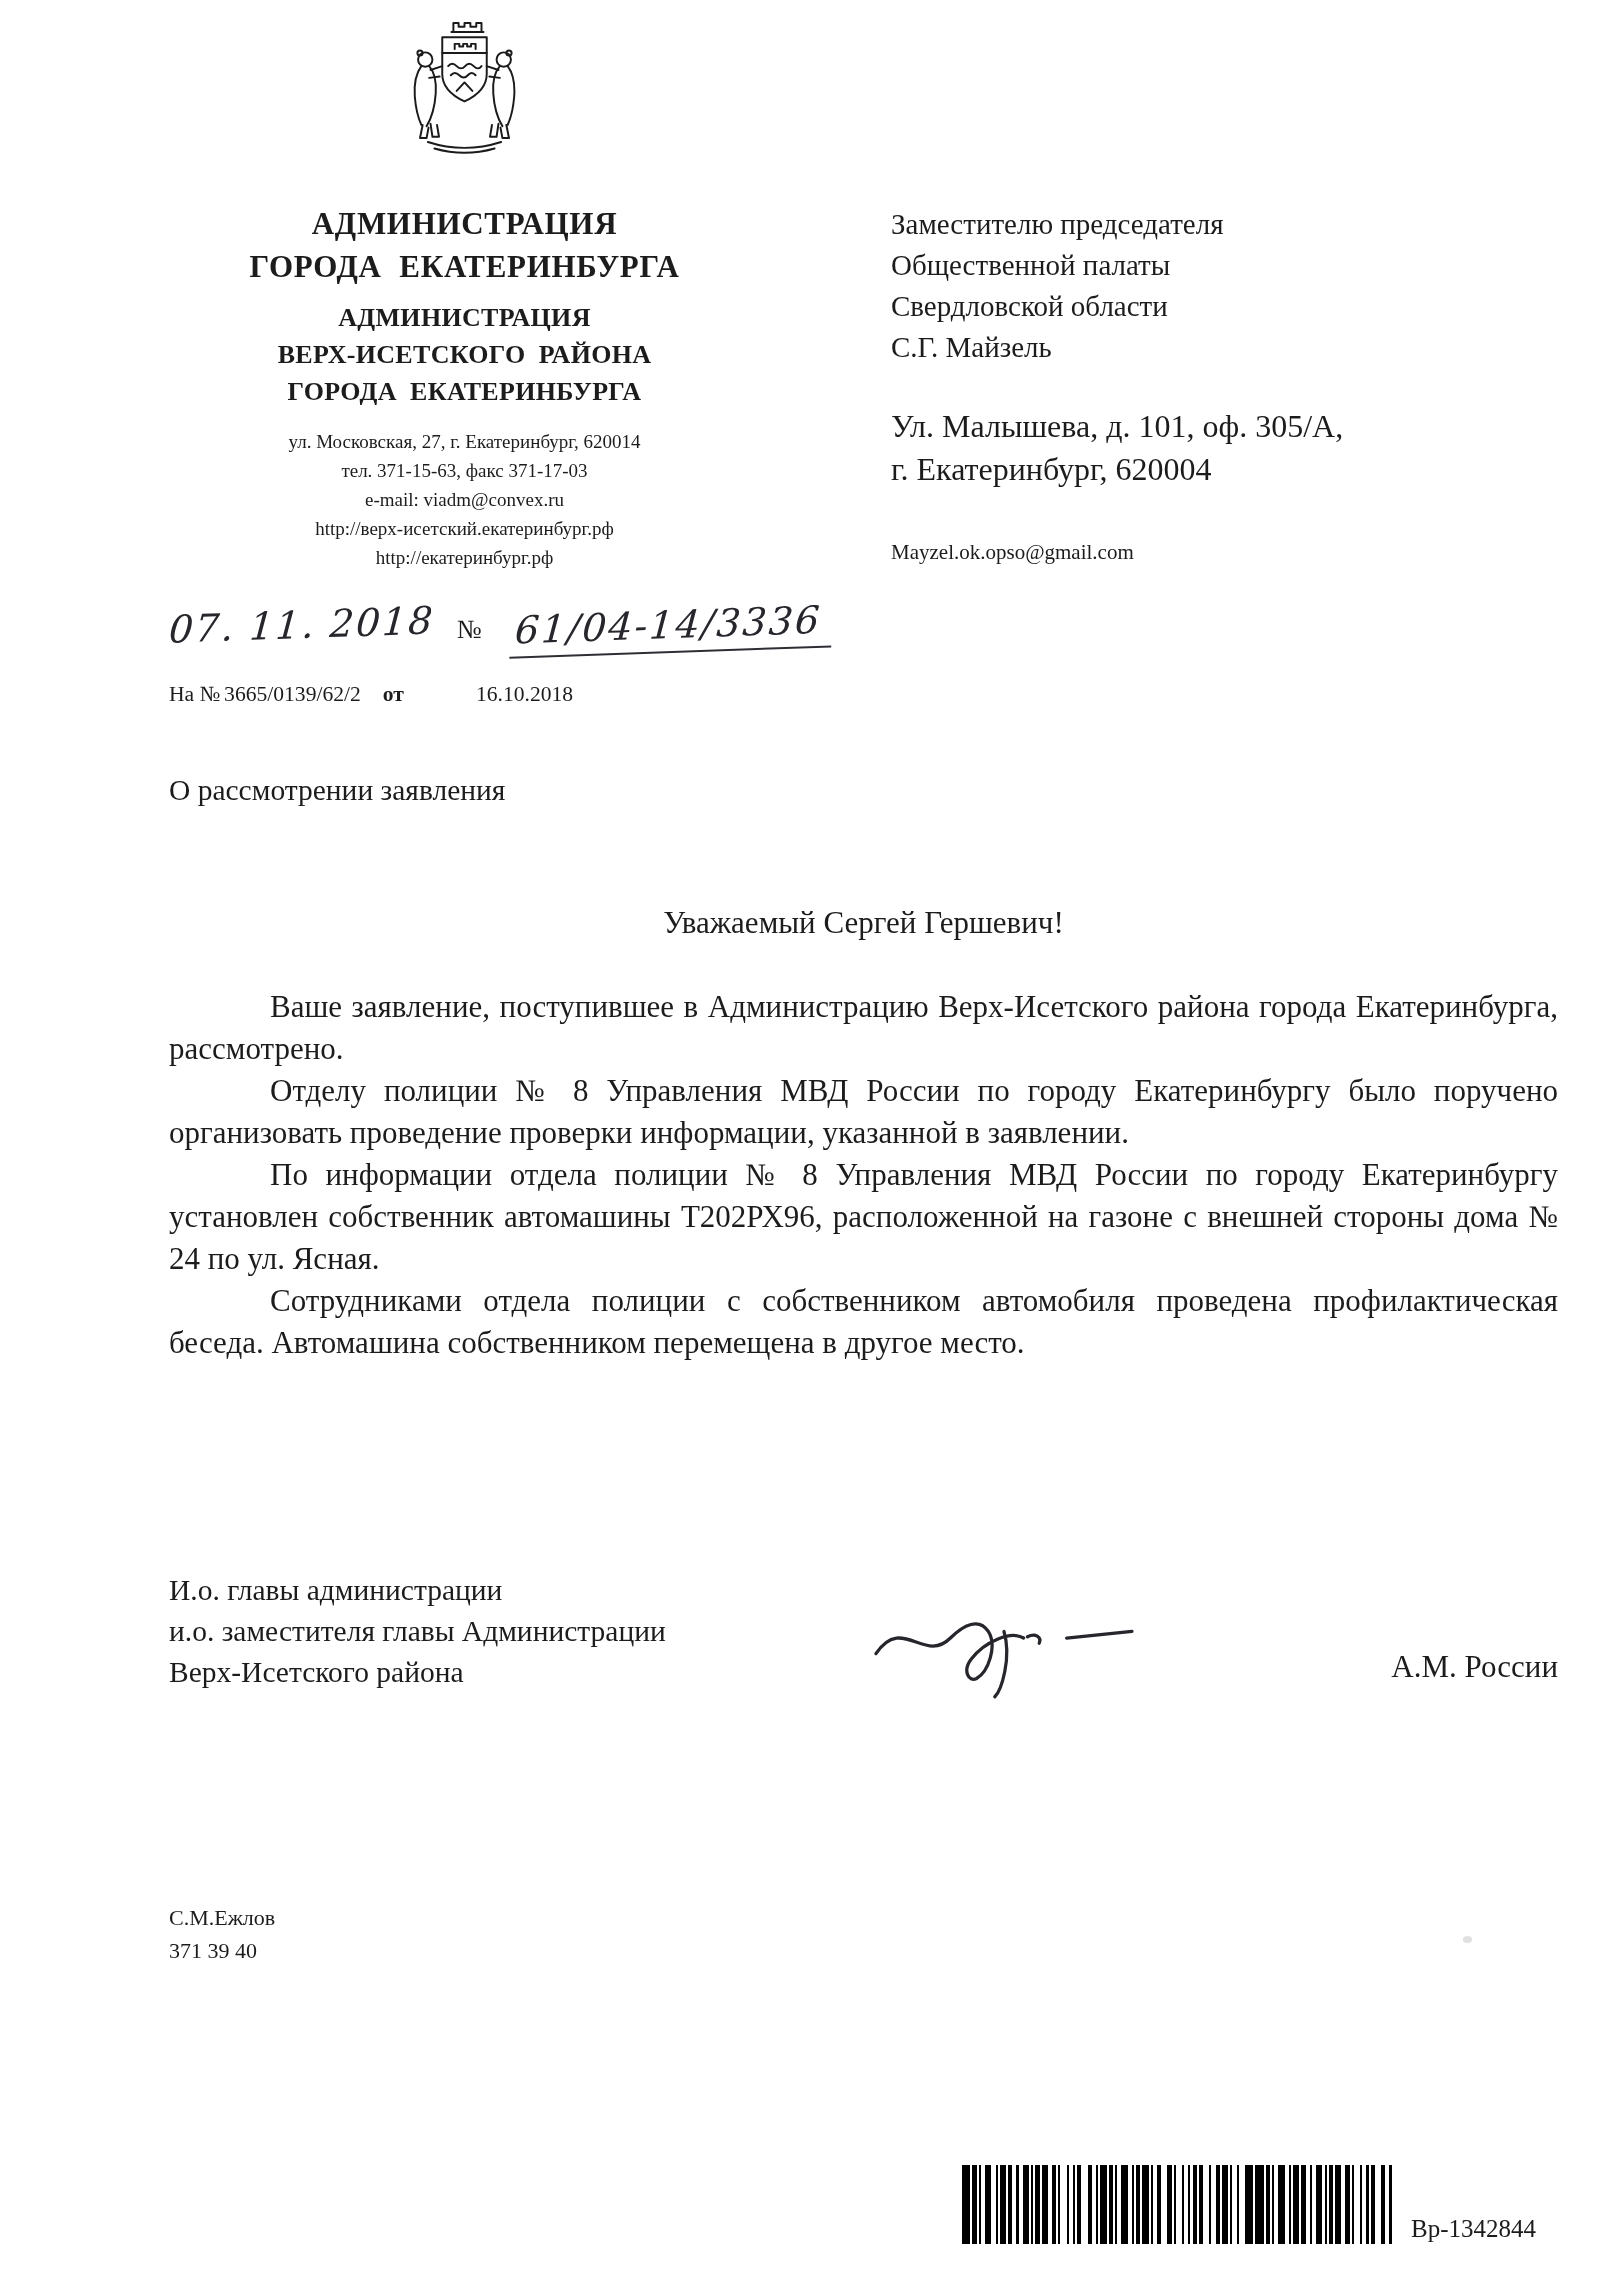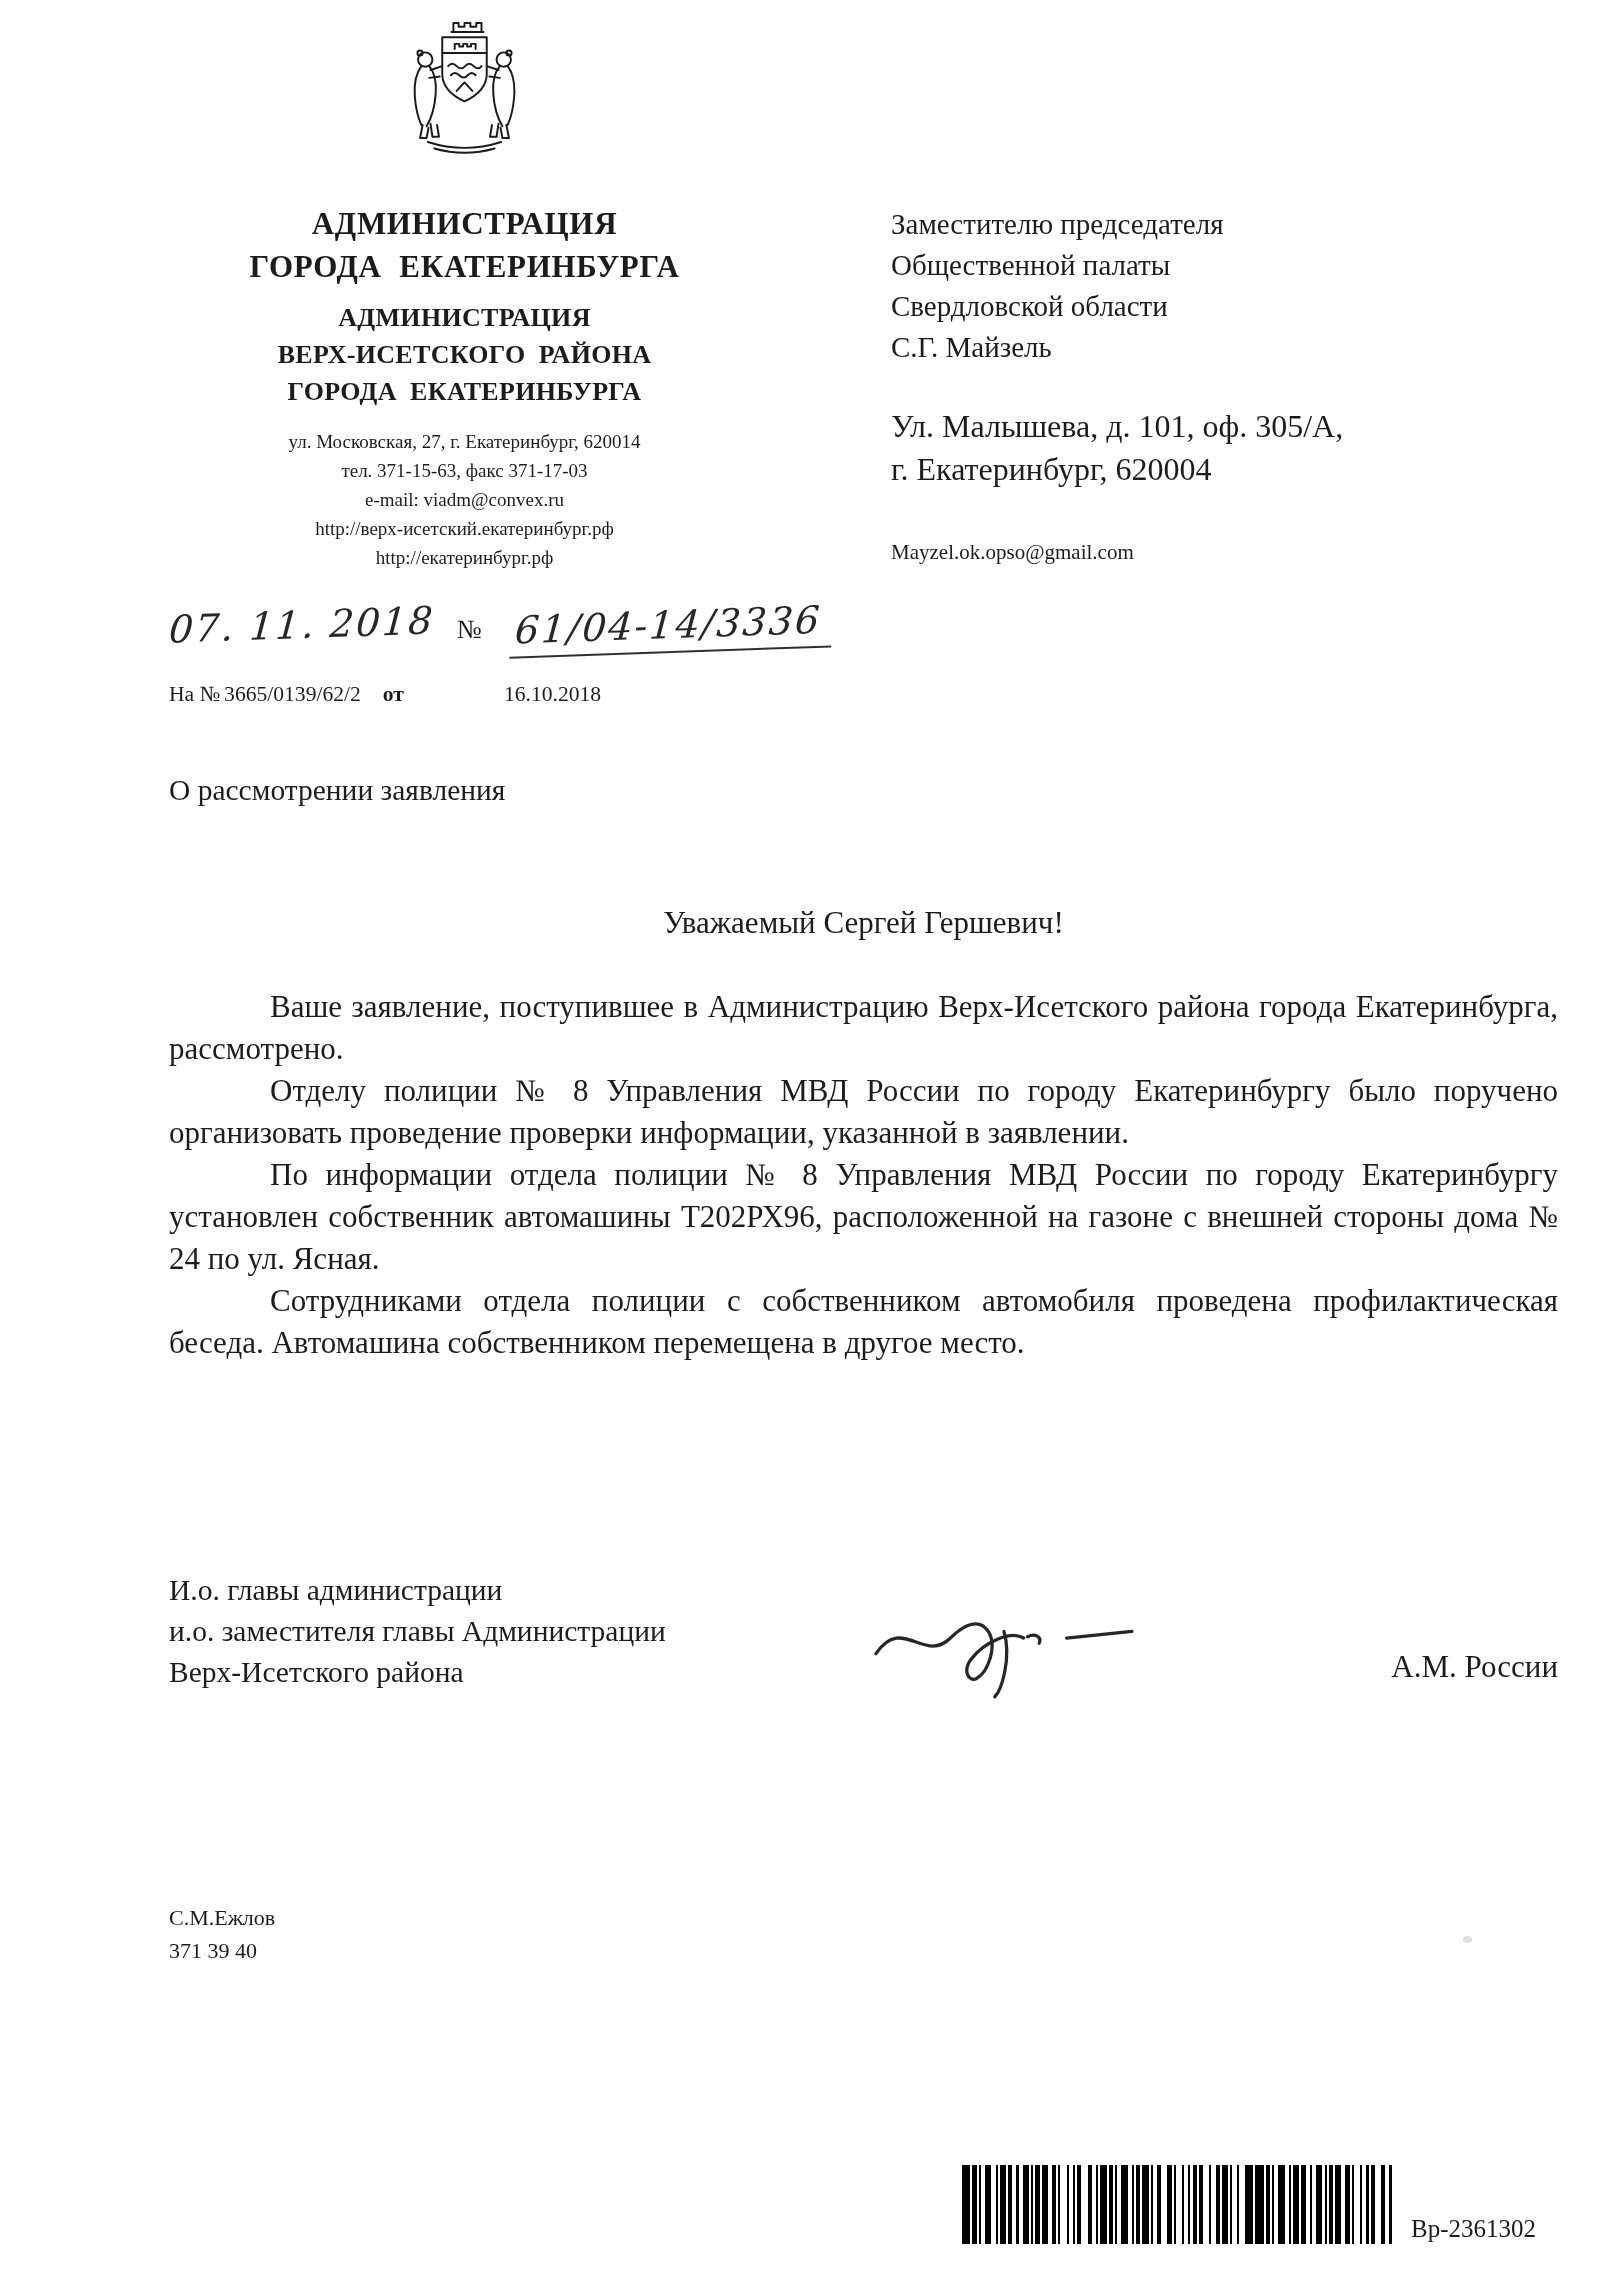--- a/index.html
+++ b/index.html
@@ -43,21 +43,21 @@
     transform: rotate(-2deg) skewX(-6deg);
     display: inline-block;
   }
   .hw-date { font-size: 38px; }
   .ref-no-sign { font-size: 26px; margin-left: 22px; }
   .hw-number { font-size: 38px; margin-left: 29px; border-bottom: 2px solid #2e2e34; padding: 0 11.8px 3.9px 3.9px; }
 
   .reply-line { position: absolute; left: 169px; top: 682px; width: 851px; display: flex; align-items: baseline; font-size: 21.6px; }
   .reply-number { margin-left: 3.9px; }
   .reply-ot { margin-left: 22px; font-weight: bold; }
-  .reply-date { margin-left: 100px; }
+  .reply-date { margin-left: 72px; }
 
   
   .subject { position: absolute; left: 169px; top: 774px; font-size: 29.5px; }
   .salutation { position: absolute; left: 169px; top: 905px; width: 1389px; text-align: center; font-size: 31px; }
   .body-text { position: absolute; left: 169px; top: 986px; width: 1389px; }
   .body-text p {
     margin: 0; font-size: 31px; line-height: 42px;
     text-align: justify; text-indent: 101px;
   }
 
@@ -319,19 +319,19 @@
           <i style="width:2.1px;background:#fff"></i>
           <i style="width:4.2px;background:#000"></i>
           <i style="width:6.3px;background:#fff"></i>
           <i style="width:4.2px;background:#000"></i>
           <i style="width:4.2px;background:#fff"></i>
           <i style="width:2.1px;background:#000"></i>
           <i style="width:2.1px;background:#fff"></i>
           <i style="width:6.3px;background:#000"></i>
         </div>
     </div>
-    <div class="barcode-label">Вр-2361302</div>
+    <div class="barcode-label">Вр-1342844</div>
   </div>
 
   <div class="scan-speck"></div>
 
 </div>
 
 
 </body></html>

